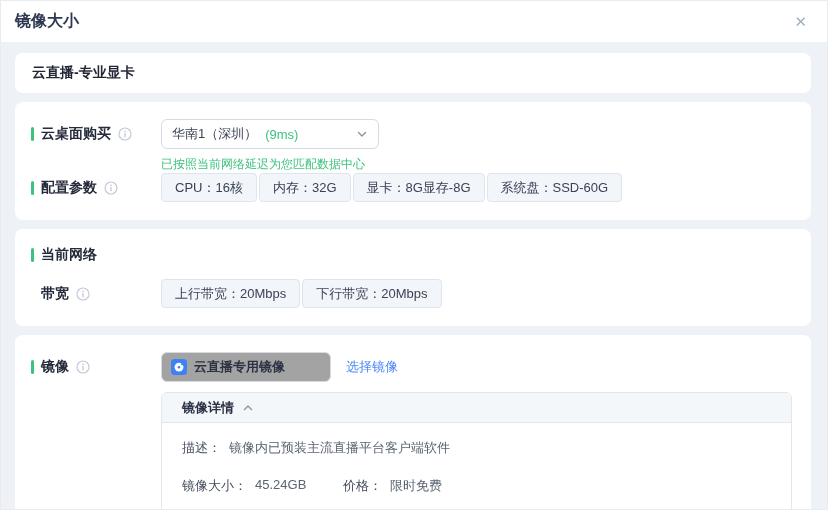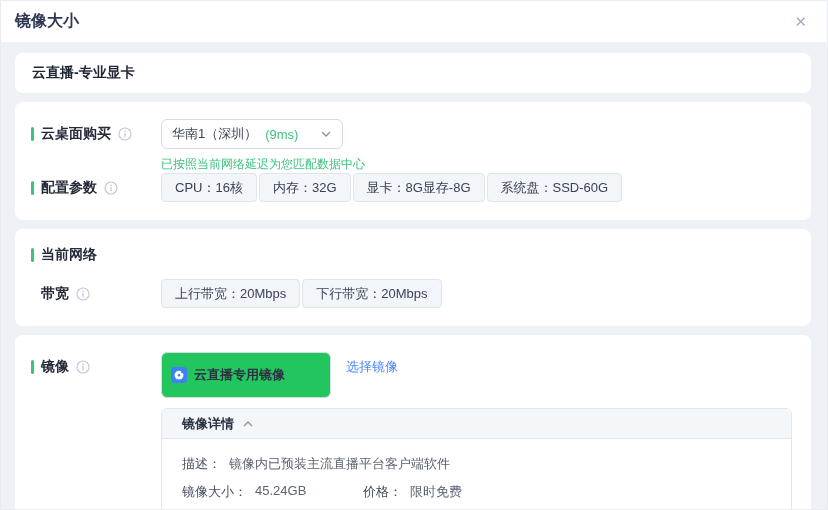--- a/index.html
+++ b/index.html
@@ -19,47 +19,47 @@
   .card { background:#fff; border-radius:8px; margin-bottom:9px; }
   .card-package { height:40px; display:flex; align-items:center; padding:16px 17px; font-size:14px; font-weight:bold; color:#1f2533; }
   .card-pad { padding:17px 16px; }
   .frow { display:flex; align-items:flex-start; }
   .label-col { width:130px; flex:0 0 auto; display:flex; align-items:center; height:30px; }
   .green-bar { width:3px; height:14px; background:#3dc27e; border-radius:1.5px; margin-right:7px; flex:0 0 auto; }
   .bar-space { width:10px; flex:0 0 auto; }
   .flabel { font-size:14px; font-weight:bold; color:#252b3a; margin-right:7px; white-space:nowrap; }
   .info-ic { display:inline-flex; flex:0 0 auto; }
   
-  .dropdown { width:182px; height:30px; border:1px solid #d6dbe3; border-radius:6px; background:#fff;
+  .dropdown { width:218px; height:30px; border:1px solid #d6dbe3; border-radius:6px; background:#fff;
     display:flex; align-items:center; padding:0 10px; cursor:pointer; }
   .dd-text { font-size:13px; color:#3a4254; white-space:nowrap; }
   .dd-latency { font-size:13px; color:#3dc27e; margin-left:8px; white-space:nowrap; }
   .dd-caret { margin-left:auto; display:flex; }
   .hint { font-size:12px; color:#3dc27e; margin:7px 0 0 130px; }
   
   .tags { display:flex; gap:2px; flex-wrap:wrap; }
   .tag { background:#f2f5f9; border:1px solid #e0e5ec; border-radius:4px; padding:0 13px; height:29px;
     display:inline-flex; align-items:center; font-size:13px; color:#3a4254; white-space:nowrap; }
   
   .sec-title-row { display:flex; align-items:center; margin-bottom:15px; }
   .sec-title { font-size:14px; font-weight:bold; color:#252b3a; }
   
-  .img-input { width:170px; height:46px; border:1px solid #d6dbe3; border-radius:6px; background:#22c55e;
+  .img-input { width:170px; height:30px; border:1px solid #d6dbe3; border-radius:6px; background:#a3a3a3;
     display:flex; align-items:center; padding:0 9px; cursor:text; }
   .img-ic { width:16px; height:16px; flex:0 0 auto; margin-right:7px; display:flex; }
   .img-name { font-size:13px; font-weight:bold; color:#2b3243; white-space:nowrap; }
   .link { font-size:13px; color:#4b87f5; margin-left:15px; line-height:30px; cursor:pointer; white-space:nowrap; }
   
   .detail-panel { width:631px; border:1px solid #e2e7ee; border-radius:6px; margin:10px 0 0 130px; overflow:hidden; background:#fff; }
   .detail-head { height:30px; background:#f4f7fa; border-bottom:1px solid #e2e7ee; display:flex; align-items:center;
     padding:0 20px; cursor:pointer; }
   .detail-head-title { font-size:13px; font-weight:bold; color:#2b3243; margin-right:8px; }
   .detail-body { padding:16px 20px 20px; }
   .detail-row { display:flex; font-size:13px; color:#4a5261; }
-  .detail-row + .detail-row { margin-top:10px;gap:20px; }
+  .detail-row + .detail-row { margin-top:20px; }
   .dlabel { color:#454d5d; margin-right:8px; white-space:nowrap; }
   .dvalue { color:#5b6472; }
   .detail-col1 { width:161px; flex:0 0 auto; display:flex; }
 </style>
 </head>
 <body>
 
 <div class="modal">
 
   <div class="modal-header">

